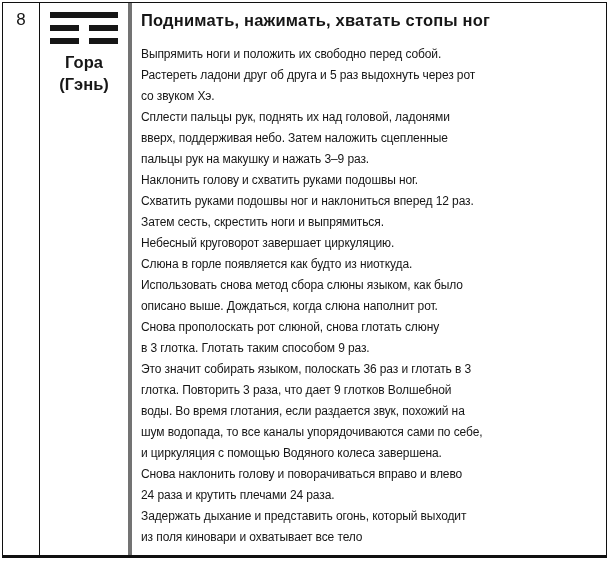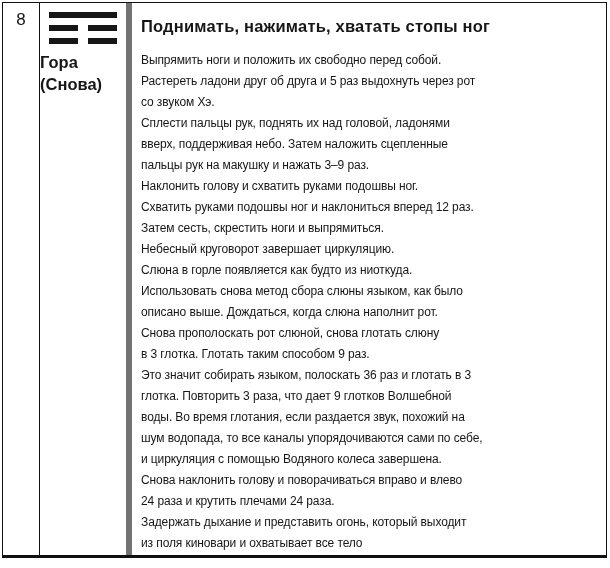--- a/index.html
+++ b/index.html
@@ -33,22 +33,23 @@
   .col-number {
     width: 37px;
     border-right: 1px solid #101010;
     text-align: center;
     padding-top: 7px;
     font-size: 17px;
     line-height: 20px;
   }
   .col-trigram {
     width: 92px;
-    border-right: 6px solid #737373;
+    border-right: 4px solid #737373;
     padding-top: 9px;
+    text-align: center;
   }
   .col-content {
     flex: 1;
     padding: 5px 8px 0 9px;
   }
   .trigram {
     width: 68px;
     margin: 0 auto 6px auto;
   }
   .trigram-row {
@@ -70,21 +71,21 @@
   .trigram-name,
   .trigram-name-alt {
     font-weight: bold;
     font-size: 16.5px;
     line-height: 22px;
   }
   .content-title {
     font-weight: bold;
     font-size: 16.5px;
     line-height: 21px;
-    margin: 8px 0 13px 0;
+    margin: 2px 0 13px 0;
     letter-spacing: 0.2px;
   }
   .content-body {
     font-size: 12px;
     line-height: 21px;
     white-space: pre-line;
     letter-spacing: -0.1px;
   }
 </style>
 </head>
@@ -100,21 +101,21 @@
         <div class="trigram-row broken">
           <span></span>
           <span></span>
         </div>
         <div class="trigram-row broken">
           <span></span>
           <span></span>
         </div>
       </div>
     <div class="trigram-name">Гора</div>
-    <div class="trigram-name-alt">(Снова)</div>
+    <div class="trigram-name-alt">(Гэнь)</div>
   </div>
   <div class="col col-content">
     <div class="content-title">Поднимать, нажимать, хватать стопы ног</div>
     <div class="content-body">Выпрямить ноги и положить их свободно перед собой.
 Растереть ладони друг об друга и 5 раз выдохнуть через рот
 со звуком Хэ.
 Сплести пальцы рук, поднять их над головой, ладонями
 вверх, поддерживая небо. Затем наложить сцепленные
 пальцы рук на макушку и нажать 3–9 раз.
 Наклонить голову и схватить руками подошвы ног.

